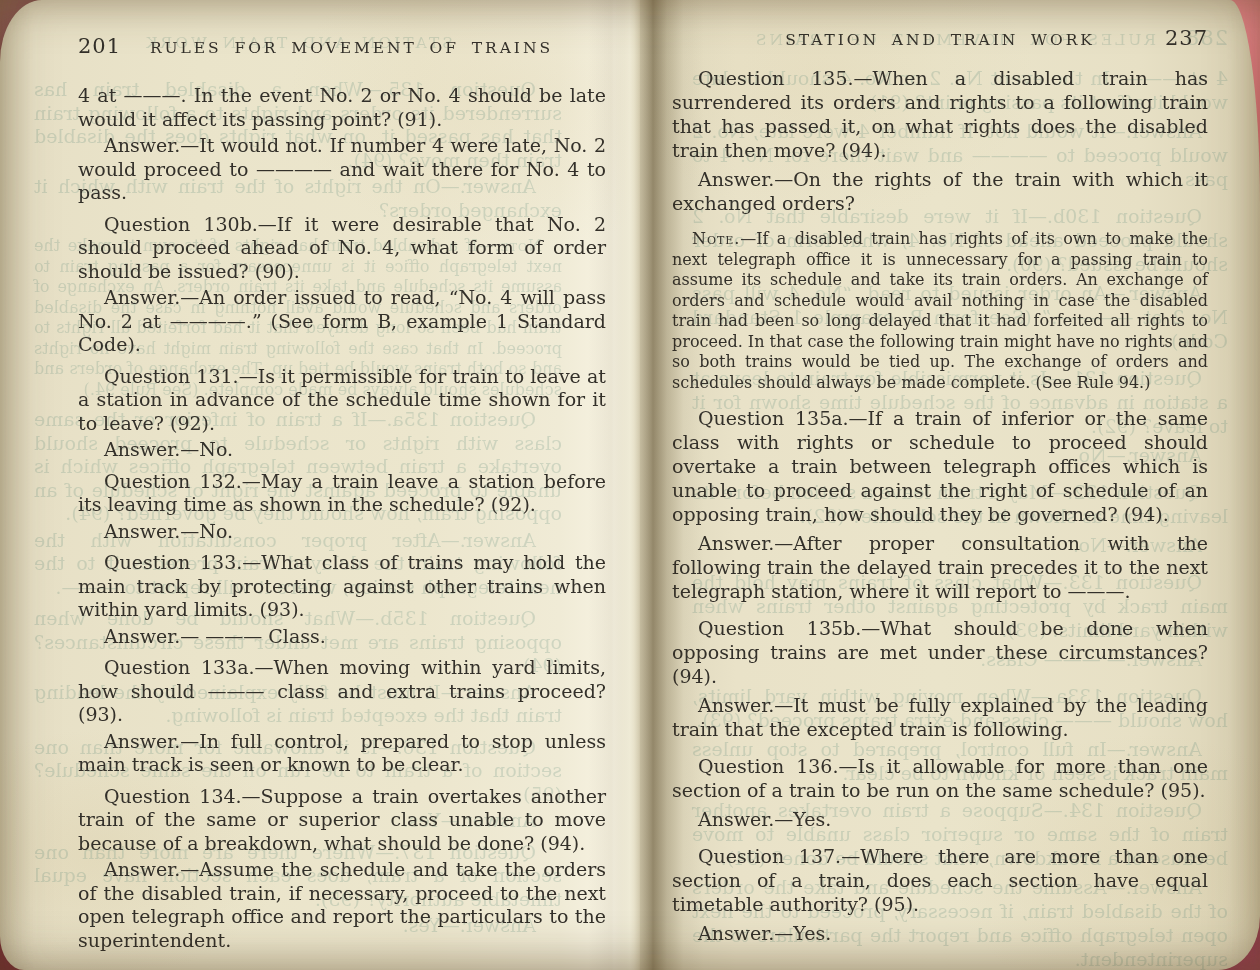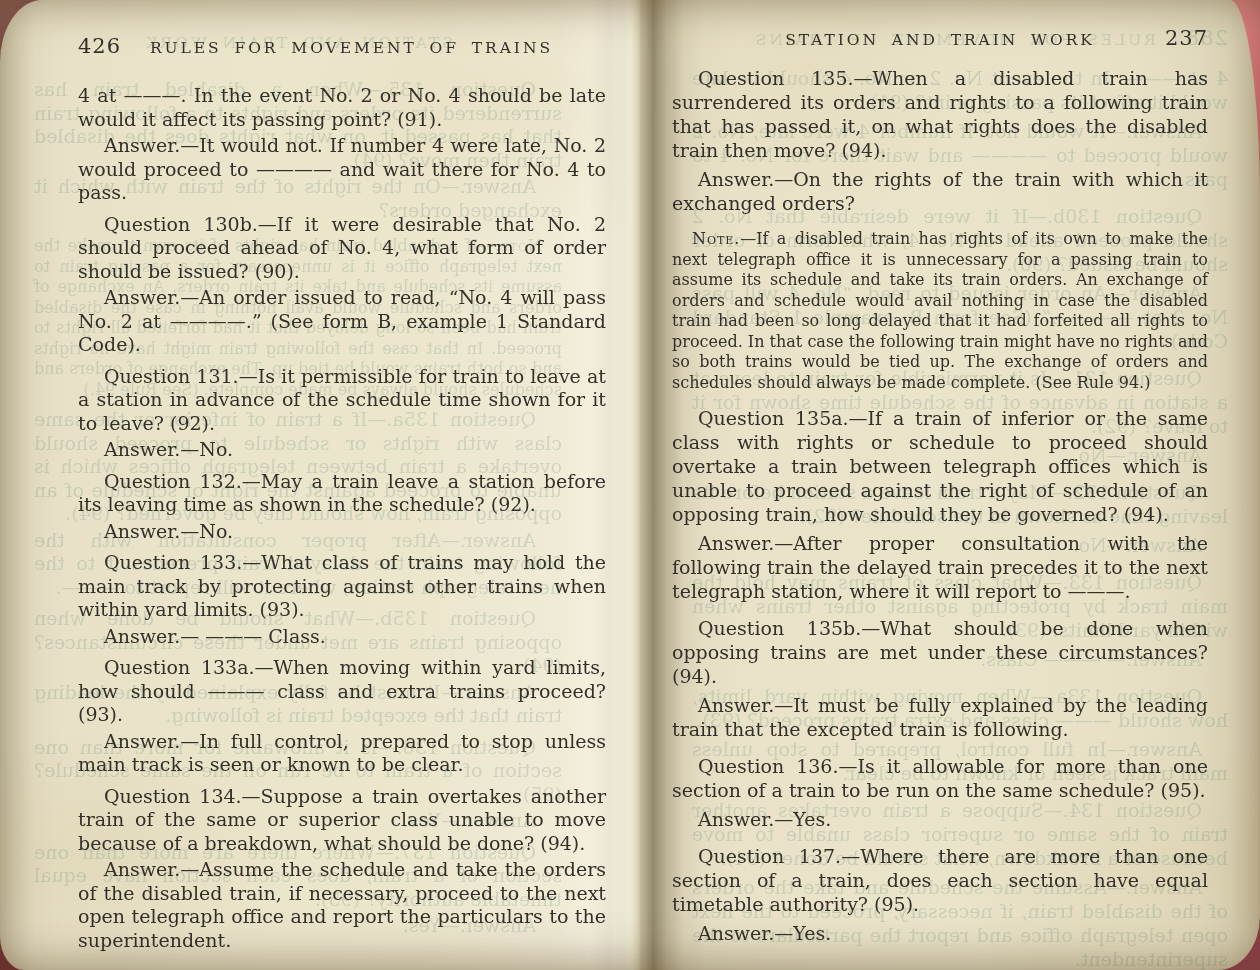--- a/index.html
+++ b/index.html
@@ -123,21 +123,21 @@
           <p class="para question">Question 135b.—What should be done when opposing trains are met under these circumstances?  (94).</p>
           <p class="para answer">Answer.—It must be fully explained by the leading train that the excepted train is following.</p>
           <p class="para question">Question 136.—Is it allowable for more than one section of a train to be run on the same schedule?  (95).</p>
           <p class="para answer">Answer.—Yes.</p>
           <p class="para question">Question 137.—Where there are more than one section of a train, does each section have equal timetable authority?  (95).</p>
           <p class="para answer">Answer.—Yes.</p>
         </div>
     </div>
     <div class="content">
       <div class="page-header">
-        <span class="pagenum">426</span>
+        <span class="pagenum">201</span>
         <span class="running">RULES FOR MOVEMENT OF TRAINS</span>
         <span class="pagenum"></span>
       </div>
       <div class="page-body" id="left-body">
           <p class="para continuation">4 at ———.  In the event No. 2 or No. 4 should be late would it affect its passing point?  (91).</p>
           <p class="para answer">Answer.—It would not.  If number 4 were late, No. 2 would proceed to ———— and wait there for No. 4 to pass.</p>
           <p class="para question">Question 130b.—If it were desirable that No. 2 should proceed ahead of No. 4, what form of order should be issued?  (90).</p>
           <p class="para answer">Answer.—An order issued to read, “No. 4 will pass No. 2 at ————.”  (See form B, example 1 Standard Code).</p>
           <p class="para question">Question 131.—Is it permissible for train to leave at a station in advance of the schedule time shown for it to leave?  (92).</p>
           <p class="para answer">Answer.—No.</p>

